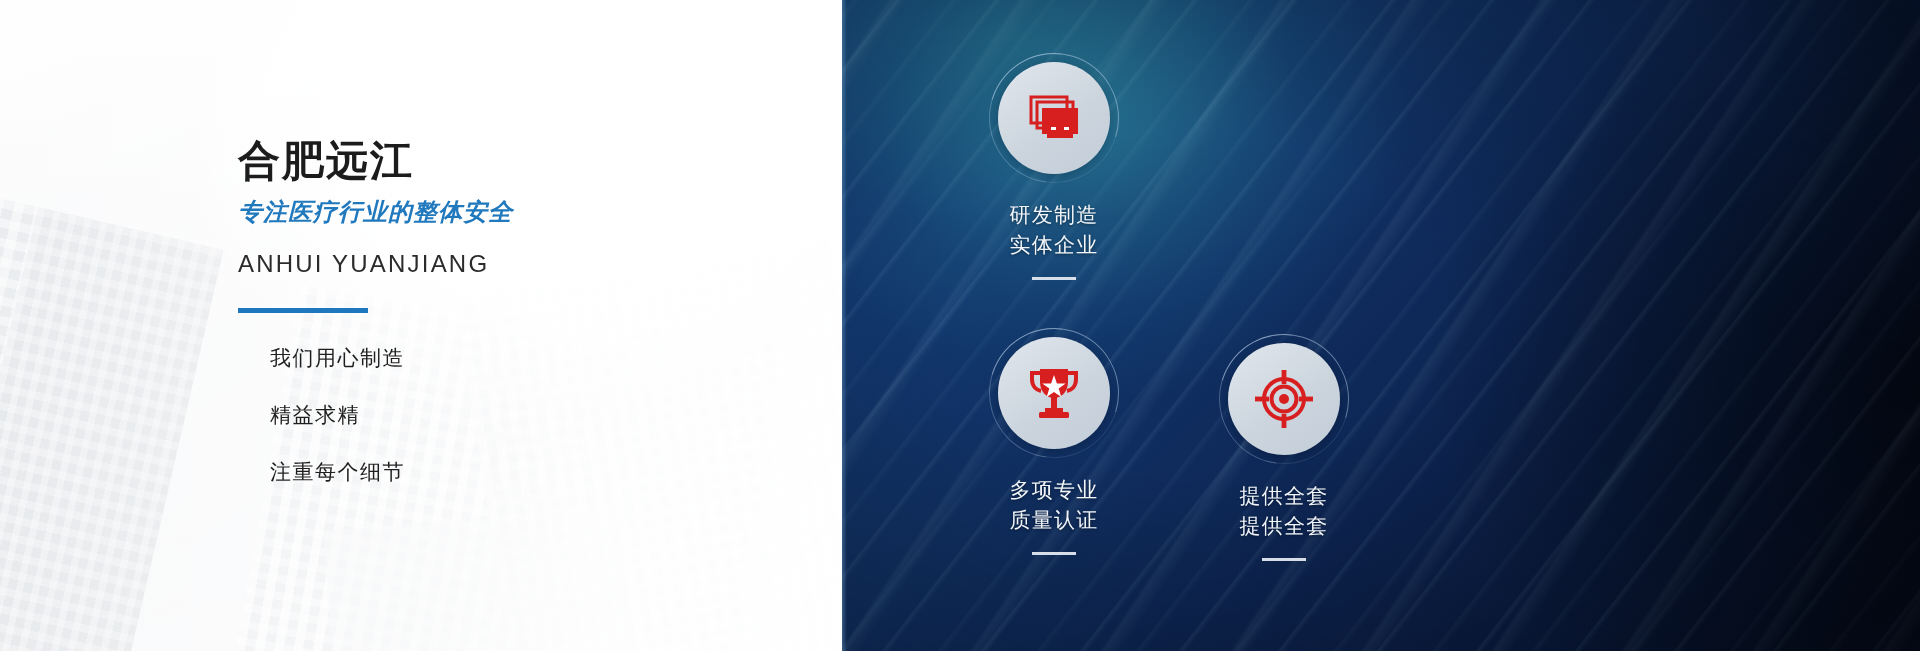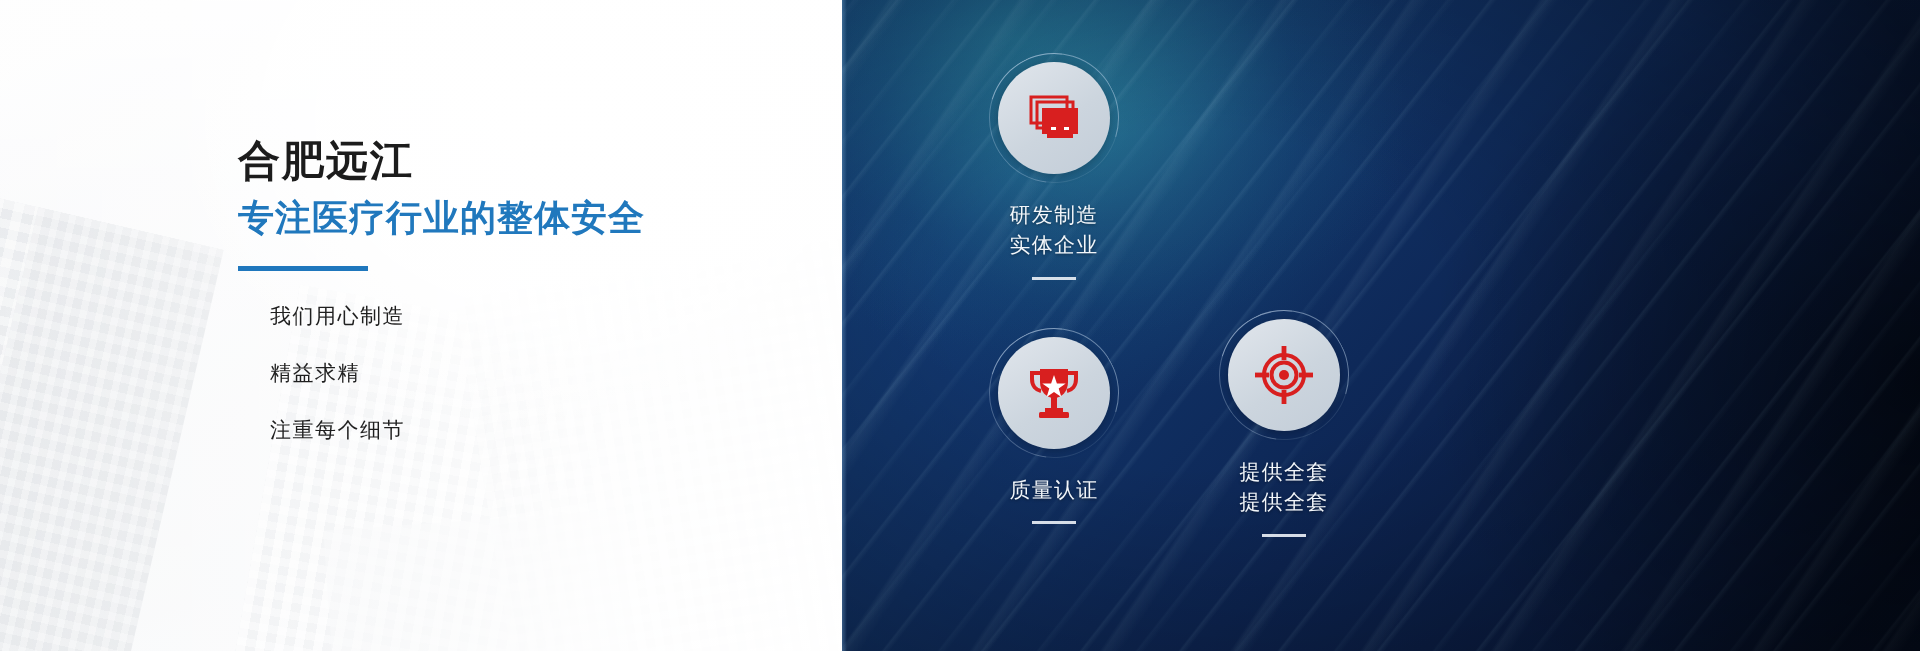--- a/index.html
+++ b/index.html
@@ -93,22 +93,22 @@
     position:absolute; right:44px; top:0; width:560px; height:651px;
     text-align:left; padding-left:0;
   }
   .tx-inner { position:absolute; left:0; top:140px; width:100%; }
   #title-cn {
     font-size:42px; font-weight:bold; color:#1c1c1c;
     letter-spacing:2px; line-height:1.0; white-space:nowrap;
   }
   #subtitle-cn {
     margin-top:18px;
-    font-size:36px; font-weight:bold; color:#2078bd;
-    letter-spacing:1px; line-height:1.0; white-space:nowrap;
+    font-size:24px; font-weight:bold; color:#2078bd;
+    letter-spacing:1px; line-height:1.0; white-space:nowrap;font-style:italic;
   }
   #title-en {
     margin-top:26px;
     font-size:24px; font-weight:400; color:#2b2b2b;
     letter-spacing:2.2px; white-space:nowrap;
   }
   #divider-bar {
     margin-top:30px; width:130px; height:5px; background:#1f77bd;
   }
   #slogans { margin-top:34px;margin-left:32px; }
@@ -169,21 +169,21 @@
   #feature-grid {
     position:absolute; left:112px; top:62px;
     width:440px; height:520px;
   }
   .feature {
     position:absolute; width:200px; text-align:center;
   }
   .f0 { left:0;   top:0; }
   .f1 { left:230px; top:0; }
   .f2 { left:0;   top:275px; }
-  .f3 { left:230px; top:257px; }
+  .f3 { left:230px; top:281px; }
 
   .badge-wrap {
     position:relative; width:112px; height:112px; margin:0 auto;
   }
   .ring {
     position:absolute; inset:-9px;
     border-radius:50%;
     border:1px solid rgba(200,220,240,.45);
     border-left-color:rgba(200,220,240,.04);
     border-bottom-color:rgba(200,220,240,.10);
@@ -243,20 +243,21 @@
     <div class="bldgC"></div>
 
     <div class="haze"></div>
 
     <div id="hero-text">
       <div class="tx-inner">
         <div id="title-cn">合肥远江</div>
 
         <div id="subtitle-cn">专注医疗行业的整体安全</div>
 
+        <div id="title-en">ANHUI YUANJIANG</div>
 
         <div id="divider-bar"></div>
 
         <div id="slogans">
           <div class="slogan">我们用心制造</div>
           <div class="slogan">精益求精</div>
           <div class="slogan">注重每个细节</div>
         </div>
       </div>
     </div>
@@ -310,20 +311,21 @@
                 <path d="M42 7 h8 v6 c0 7 -4 11 -9 12" fill="none" stroke="#d81f1f" stroke-width="4"></path>
                 <polygon points="28,9 30.9,17.4 39.7,17.4 32.7,22.6 35.3,31 28,25.9 20.7,31 23.3,22.6 16.3,17.4 25.1,17.4" fill="#ffffff"></polygon>
                 <rect x="25" y="31" width="6" height="11" fill="#d81f1f"></rect>
                 <rect x="19" y="42" width="18" height="5" fill="#d81f1f"></rect>
                 <rect x="13" y="46" width="30" height="6" rx="1.5" fill="#d81f1f"></rect>
               </svg>
             </span>
           </div>
         </div>
         <div class="f-label">
+          <div>多项专业</div>
           <div>质量认证</div>
         </div>
         <div class="f-rule"></div>
       </div>
 
       <div class="feature f3">
         <div class="badge-wrap">
           <div class="ring"></div>
           <div class="ring2"></div>
           <div class="badge">

